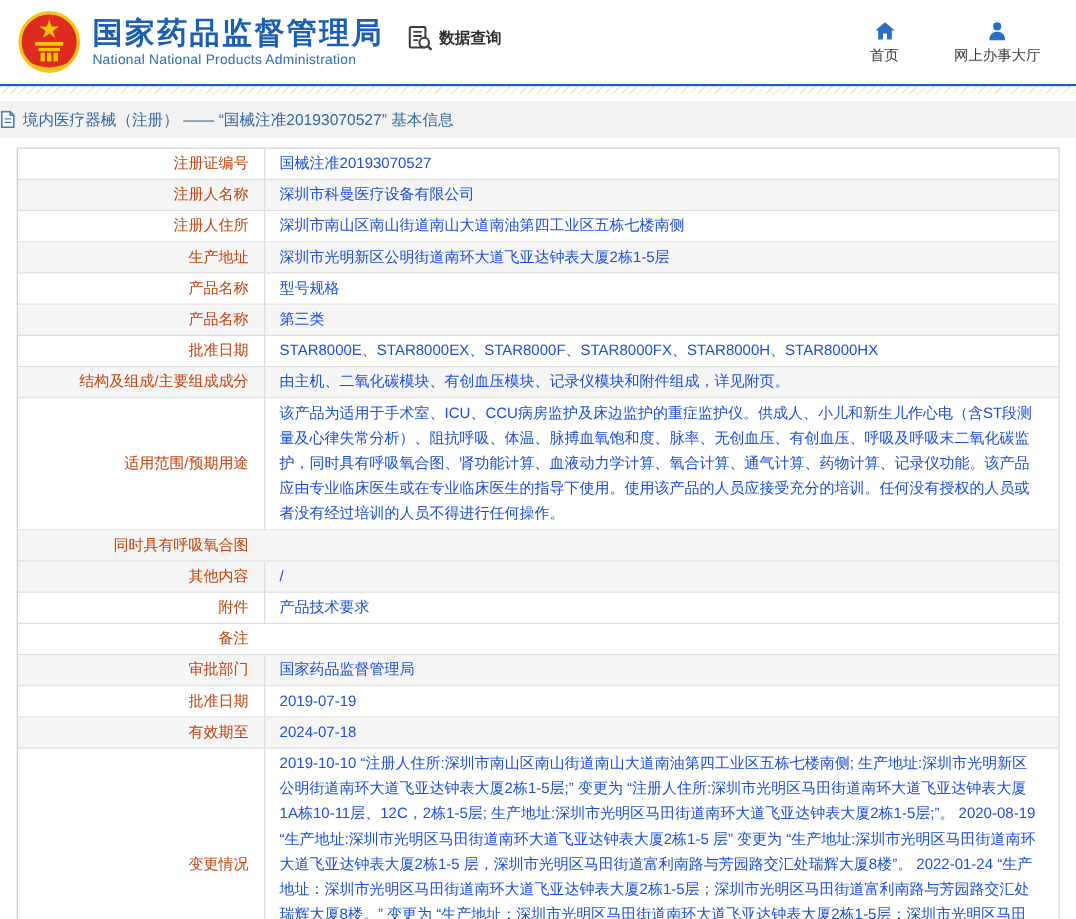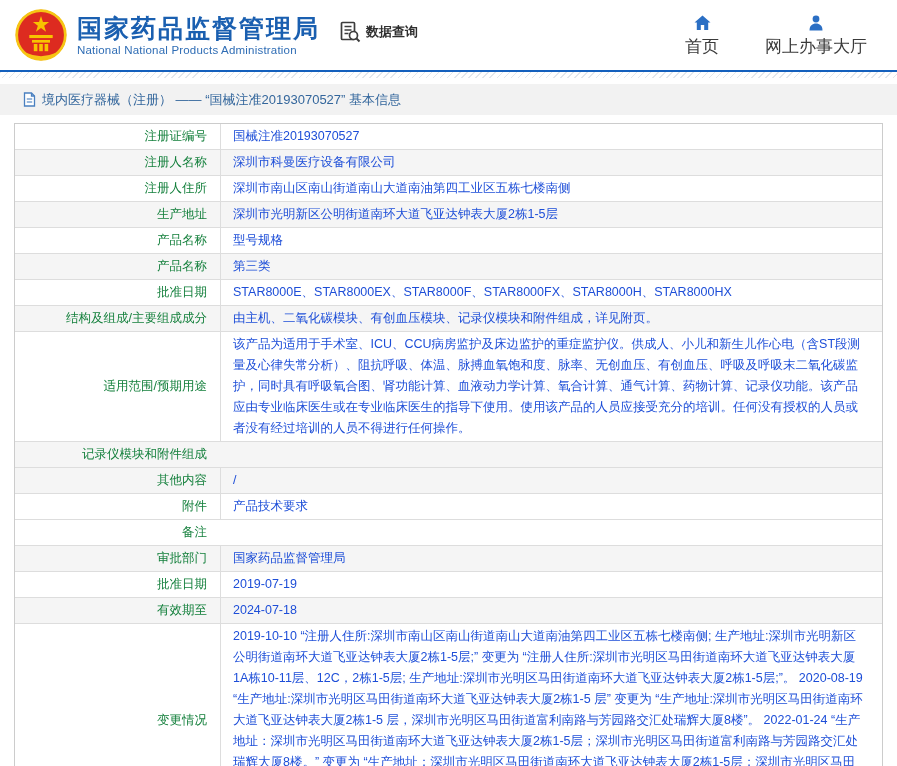--- a/index.html
+++ b/index.html
@@ -10,37 +10,37 @@
   .site-header { height: 70px; display: flex; align-items: center; padding: 0 16px 0 14px; background: #fff; }
   .logo-group { display: flex; align-items: center; }
   .emblem { width: 54px; height: 54px; flex: 0 0 auto; }
   .org-names { margin-left: 9px; }
   .org-cn { font-size: 25px; font-weight: bold; color: #1a5fb0; letter-spacing: 2px; line-height: 28px; }
   .org-en { font-size: 11.5px; color: #2f6db5; margin-top: 2px; letter-spacing: 0.2px; }
   .section-title { display: flex; align-items: center; margin-left: 18px; margin-top: -6px; }
   .section-title .label { font-size: 13px; font-weight: bold; color: #2f2f2f; margin-left: 4px; }
   .top-nav { margin-left: auto; display: flex; gap: 46px; padding-right: 14px; margin-top: 2px; }
   .nav-item { display: flex; flex-direction: column; align-items: center; gap: 3px; cursor: pointer; }
-  .nav-item .nav-label { font-size: 17px; color: #3a3a3a; white-space: nowrap; }
+  .nav-item .nav-label { font-size: 12px; color: #3a3a3a; white-space: nowrap; }
 
   
   .blue-line { height: 2px; background: #1460bd; }
   .hatch-strip { height: 6px;
     background: repeating-linear-gradient(135deg, #e3e7ec 0, #e3e7ec 1px, #ffffff 1px, #ffffff 5px); }
 
   
-  .breadcrumb-bar { margin-top: 6px; height: 31px; background: #f2f2f2; display: flex; align-items: center; padding-left: 23px; }
+  .breadcrumb-bar { margin-top: 6px; height: 31px; background: #f2f2f2; display: flex; align-items: center; }
   .breadcrumb-bar .crumb-text { font-size: 13px; color: #33669c; margin-left: 6px; }
 
   
   .info-table { margin: 8px 14px 0 14px; border: 1px solid #ccc; border-bottom: 1px solid #ccc; }
   .row { display: flex; border-bottom: 1px solid #ddd; background: #fff; }
   .row:last-child { border-bottom: none; }
   .row.alt { background: #f5f5f5; }
-  .label-cell { width: 205px; flex: 0 0 auto; display: flex; align-items: center; justify-content: flex-end; text-align: right; padding: 2px 13px 2px 10px; font-size: 12.5px; color: #15803d; line-height: 21px; }
+  .label-cell { width: 205px; flex: 0 0 auto; display: flex; align-items: center; justify-content: flex-end; text-align: right; padding: 2px 13px 2px 10px; font-size: 12.5px; color: #c2410c; line-height: 21px; }
   .value-cell { flex: 1 1 auto; display: flex; align-items: center; padding: 2px 16px 2px 12px; font-size: 12.5px; color: #1d4ed8; line-height: 21px; min-height: 25px; }
   .value-cell.divided { border-left: 1px solid #ddd; }
 </style>
 </head>
 <body>
 
 <header class="site-header">
   <div class="logo-group">
     <svg class="emblem" viewBox="0 0 60 60" aria-hidden="true">
       <circle cx="30" cy="30" r="28" fill="#dd2b20"></circle>
@@ -150,21 +150,21 @@
         <span>由主机、二氧化碳模块、有创血压模块、记录仪模块和附件组成，详见附页。</span>
       </div>
     </div>
     <div class="row">
       <div class="label-cell">适用范围/预期用途</div>
       <div class="value-cell divided">
         <span>该产品为适用于手术室、ICU、CCU病房监护及床边监护的重症监护仪。供成人、小儿和新生儿作心电（含ST段测量及心律失常分析）、阻抗呼吸、体温、脉搏血氧饱和度、脉率、无创血压、有创血压、呼吸及呼吸末二氧化碳监护，同时具有呼吸氧合图、肾功能计算、血液动力学计算、氧合计算、通气计算、药物计算、记录仪功能。该产品应由专业临床医生或在专业临床医生的指导下使用。使用该产品的人员应接受充分的培训。任何没有授权的人员或者没有经过培训的人员不得进行任何操作。</span>
       </div>
     </div>
     <div class="row alt">
-      <div class="label-cell">记录仪模块和附件组成</div>
+      <div class="label-cell">同时具有呼吸氧合图</div>
       <div class="value-cell">
         <span></span>
       </div>
     </div>
     <div class="row alt">
       <div class="label-cell">其他内容</div>
       <div class="value-cell divided">
         <span>/</span>
       </div>
     </div>

